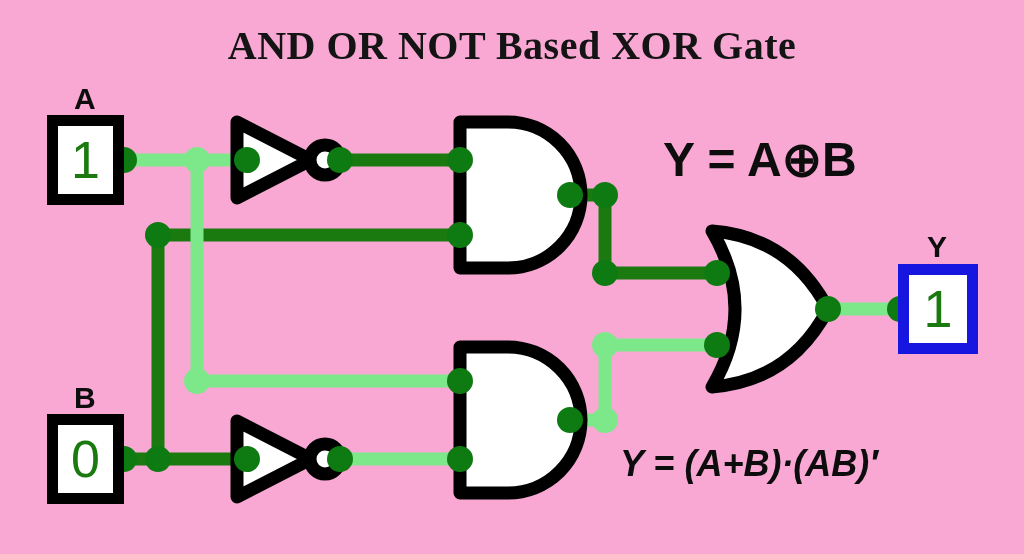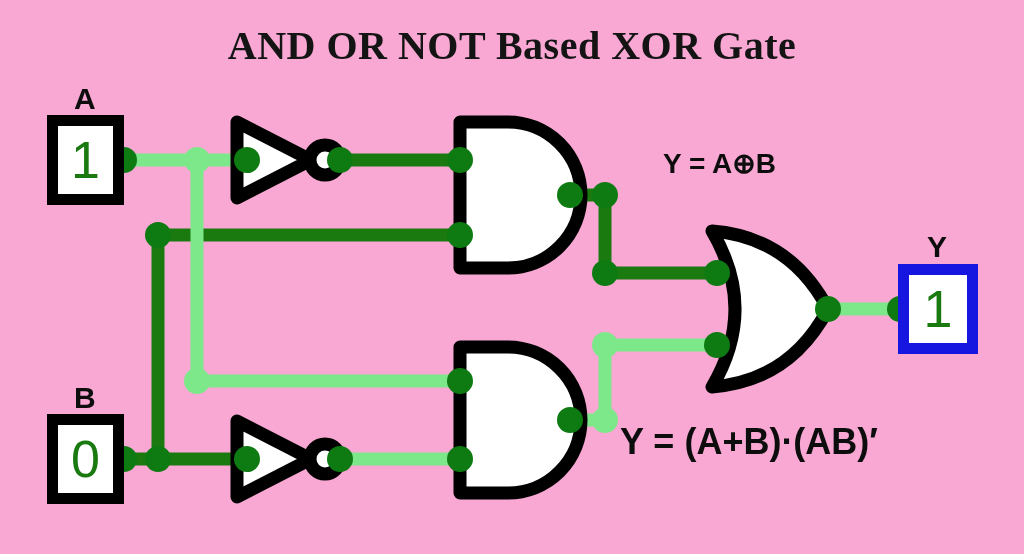--- a/index.html
+++ b/index.html
@@ -18,21 +18,21 @@
   .io-box{position:absolute;box-sizing:border-box;background:#ffffff;
           display:flex;align-items:center;justify-content:center;}
   .io-box .val{
     font-family:"Liberation Sans",sans-serif;font-weight:normal;
     font-size:52px;line-height:1;color:#1a7a10;
   }
   .eq{
     position:absolute;font-family:"Liberation Sans",sans-serif;
     font-weight:bold;color:#0d0d0d;white-space:nowrap;line-height:1;
   }
-  #eq-xor{font-size:28px;margin-top:14px;}
+  #eq-xor{font-size:48px;}
   #eq-sop{font-size:36px;}
   svg#wires{position:absolute;left:0;top:0;width:1024px;height:554px;}
 </style>
 </head>
 <body>
 
 <div id="stage">
 
   <div id="title">AND OR NOT Based XOR Gate</div>
 
@@ -135,15 +135,15 @@
   <div class="io-box" style="left:47px;top:414px;width:77px;height:90px;border:11px solid #000000;">
     <span class="val">0</span>
   </div>
 
   <div class="pin-label" style="left:927px;top:232px;">Y</div>
   <div class="io-box" style="left:898px;top:264px;width:80px;height:90px;border:11px solid #1616e0;">
     <span class="val">1</span>
   </div>
 
   <div class="eq" id="eq-xor" style="left:663px;top:136px;">Y = A⊕B</div>
-  <div class="eq" id="eq-sop" style="left:620px;top:424px;">Y = (A+B)·(AB)′</div>
+  <div class="eq" id="eq-sop" style="left:620px;top:446px;font-style:italic;">Y = (A+B)·(AB)′</div>
 
 </div>
 
 </body></html>

